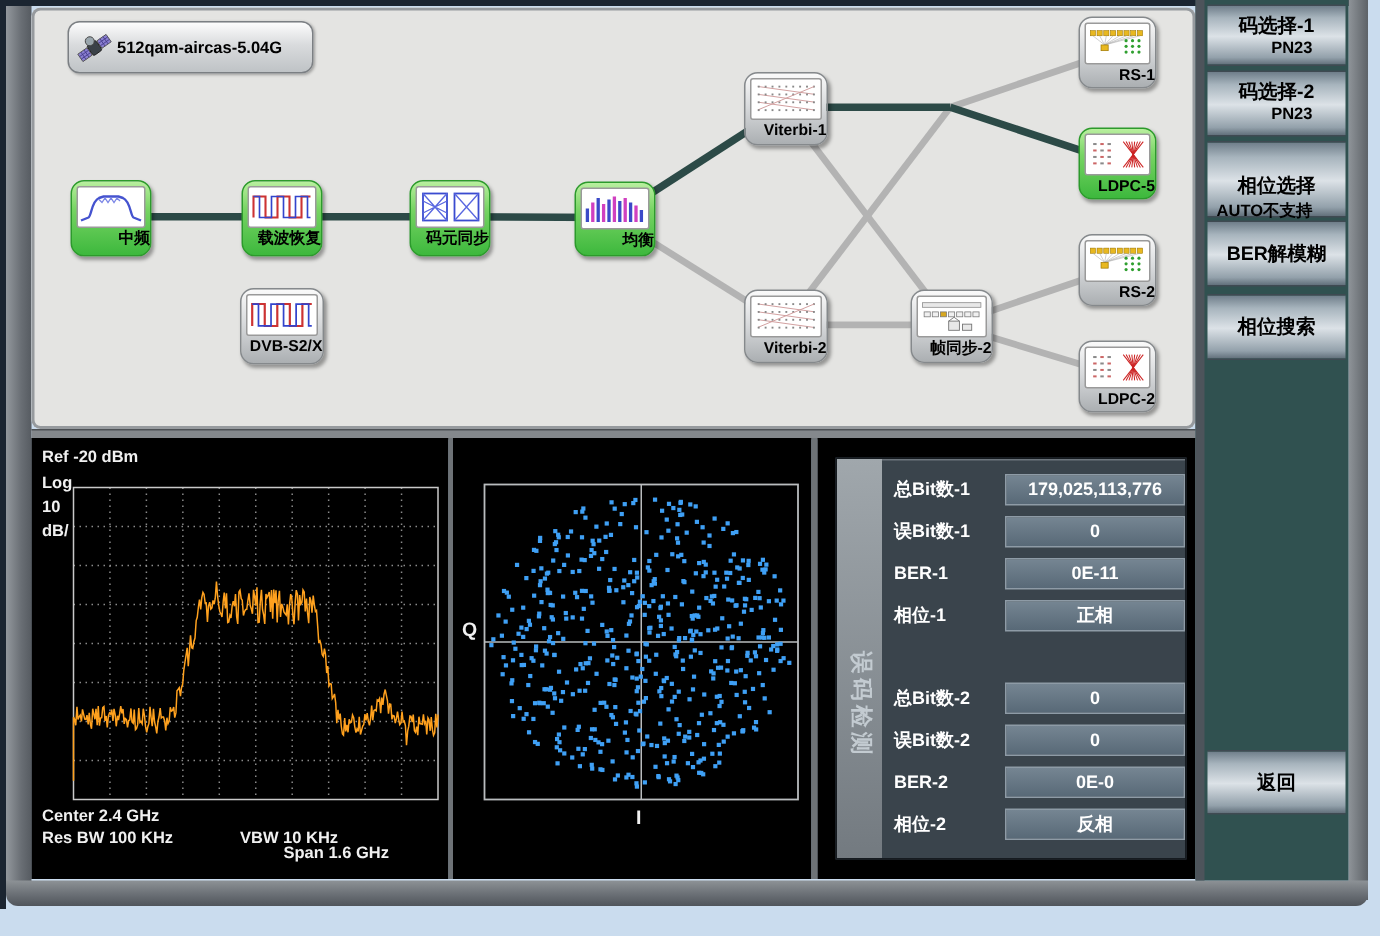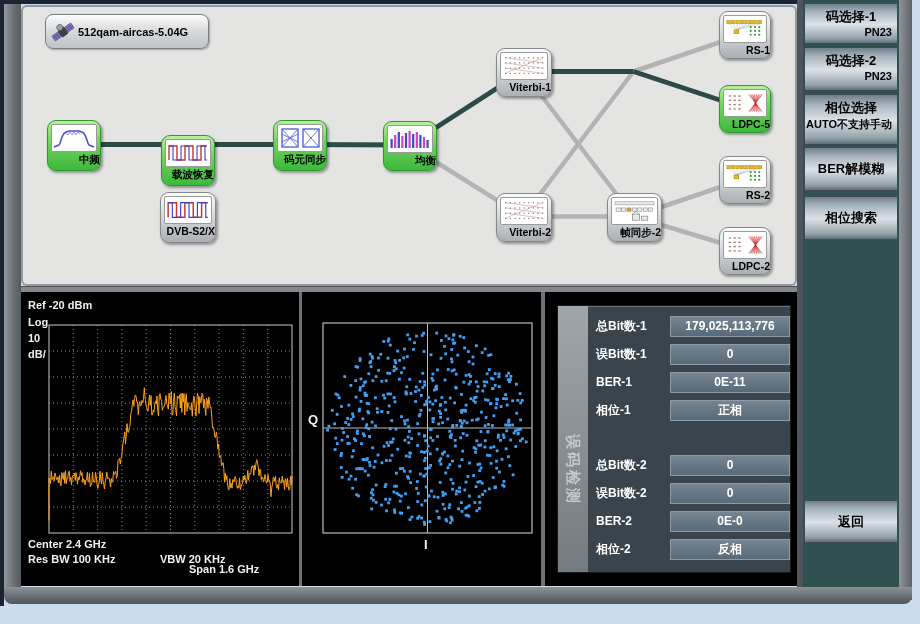--- a/index.html
+++ b/index.html
@@ -37,21 +37,21 @@
   
   #ber-inner{position:absolute;left:12px;top:13px;width:232px;height:266px;background:#3a444c;border:1px solid #161b20;box-shadow:inset 1px 1px 0 #717competitive;}
   #ber-strip{position:absolute;left:0;top:0;width:30px;height:100%;background:linear-gradient(180deg,#a0a7ac,#737a80);}
   #ber-strip .vlabel{position:absolute;left:-37px;top:149px;width:104px;height:30px;line-height:30px;text-align:center;transform:rotate(90deg);font-weight:bold;font-size:15px;letter-spacing:3px;color:#c3cbd1;}
   .ber-row-label{position:absolute;left:38px;width:72px;height:21px;line-height:21px;color:#fff;font-weight:bold;font-size:12px;white-space:nowrap;}
   .ber-val{position:absolute;left:112px;width:118px;height:19px;line-height:19px;text-align:center;color:#fff;font-weight:bold;font-size:12px;background:linear-gradient(180deg,#758592,#586977);border:1px solid #8e9ba6;}
   
   #sidebar{left:797px;top:0;width:102px;height:587px;background:#305150;border-left:6px solid #4d545b;box-sizing:border-box;}
   .sbtn{position:absolute;left:2px;right:2px;background:linear-gradient(180deg,#6f7e8a 0%,#a7b4bd 20%,#dce2e7 52%,#93a1ab 88%,#62707b 100%);border-top:1px solid #3f4a52;border-bottom:1px solid #3f4a52;cursor:default;}
   .sbtn .l1{display:block;text-align:center;font-weight:bold;font-size:13px;color:#000;}
-  .sbtn .l2{display:block;text-align:right;padding-right:5px;font-weight:bold;font-size:11px;color:#000;}
+  .sbtn .l2{display:block;text-align:right;padding-right:22px;font-weight:bold;font-size:11px;color:#000;}
   
   .grid{stroke:#8a8a8a;stroke-width:1;stroke-dasharray:1,3;}
 </style>
 </head>
 <body>
 
 <div id="root">
 
   <div class="abs" id="frame-top"></div>
   <div class="abs" id="frame-left-dark"></div>
@@ -91,21 +91,21 @@
     </div>
   <div class="block on" style="left: 26px; top: 115px; width: 52px; height: 49px;">
         <div class="bicon">
           <svg viewBox="0 0 44 24">
             <path d="M2,21 L7,19 C9,18 9,8 14,6 L17,5 L27,5 L30,6 C35,8 35,18 37,19 L42,21" fill="none" stroke="#4553cf" stroke-width="1.6"></path>
             <path d="M14,7 L16,9 L18,6 L20,9 L22,6 L24,9 L26,6 L28,8" fill="none" stroke="#7b86e6" stroke-width="0.9"></path>
           </svg>
         </div>
         <div class="blabel">中频</div>
       </div>
-      <div class="block on" style="left: 140px; top: 130px; width: 52px; height: 49px;">
+      <div class="block on" style="left: 140px; top: 115px; width: 52px; height: 49px;">
         <div class="bicon">
           <svg viewBox="0 0 44 24">
             <path d="M3,19 L3,5 L11,5 L11,19 L19,19 L19,5 L27,5 L27,19 L35,19 L35,5 L41,5" fill="none" stroke="#cc3333" stroke-width="1.4"></path>
             <path d="M3,5 L7,5 L7,19 L15,19 L15,5 L23,5 L23,19 L31,19 L31,5 L39,5 L39,19 L41,19" fill="none" stroke="#3344cc" stroke-width="1.1"></path>
           </svg>
         </div>
         <div class="blabel">载波恢复</div>
       </div>
       <div class="block on" style="left: 252px; top: 115px; width: 52px; height: 49px;">
         <div class="bicon">
@@ -401,21 +401,21 @@
         <line class="grid" x1="28" y1="137" x2="271" y2="137"></line>
         <line class="grid" x1="28" y1="163" x2="271" y2="163"></line>
         <line class="grid" x1="28" y1="189" x2="271" y2="189"></line>
         <line class="grid" x1="28" y1="215" x2="271" y2="215"></line>
         <rect x="28" y="33" width="243" height="208" fill="none" stroke="#c9c9c9"></rect>
         <polyline points="28,228.51999999999998 28.0,186.1 28.8,187.6 29.5,191.5 30.3,179.2 31.0,187.7 31.8,185.7 32.5,184.7 33.3,188.9 34.0,180.9 34.8,184.4 35.5,187.4 36.3,187.6 37.0,184.8 37.8,191.0 38.5,183.2 39.3,191.1 40.0,193.8 40.8,180.5 41.5,183.8 42.3,187.5 43.0,180.5 43.8,191.4 44.5,178.7 45.3,191.8 46.0,186.7 46.8,186.4 47.5,179.8 48.3,179.1 49.0,188.6 49.8,185.3 50.5,192.9 51.3,185.2 52.0,183.3 52.8,184.1 53.5,181.1 54.3,188.6 55.0,180.6 55.8,184.6 56.5,192.2 57.3,185.2 58.0,188.0 58.8,183.6 59.5,178.8 60.3,183.5 61.0,180.7 61.8,190.6 62.5,187.0 63.3,187.7 64.0,192.9 64.8,188.4 65.5,188.0 66.3,180.3 67.0,189.3 67.8,190.2 68.5,181.1 69.3,194.5 70.0,193.7 70.8,191.1 71.5,180.1 72.3,189.6 73.0,189.0 73.8,190.5 74.5,180.5 75.3,185.1 76.0,192.1 76.8,196.3 77.5,192.7 78.3,190.3 79.0,179.2 79.8,187.0 80.5,192.1 81.3,180.6 82.0,189.0 82.8,192.6 83.5,197.0 84.3,188.8 85.0,186.0 85.8,180.1 86.5,186.7 87.3,186.0 88.0,186.0 88.8,188.8 89.5,195.0 90.3,186.5 91.0,190.4 91.8,188.5 92.5,179.5 93.3,182.1 94.0,181.7 94.8,179.3 95.5,186.4 96.3,183.1 97.0,168.5 97.8,167.5 98.5,166.5 99.3,172.1 100.0,166.5 100.8,164.0 101.5,155.0 102.3,149.5 103.0,145.0 103.8,139.9 104.5,152.2 105.3,142.0 106.0,131.6 106.8,139.9 107.5,140.3 108.3,135.6 109.0,133.4 109.8,121.7 110.5,119.5 111.3,112.5 112.0,107.8 112.8,114.3 113.5,106.6 114.3,102.9 115.0,104.1 115.8,110.2 116.5,110.0 117.3,122.6 118.0,112.1 118.8,109.4 119.5,114.1 120.3,113.2 121.0,108.3 121.8,110.8 122.5,106.8 123.3,95.7 124.0,104.9 124.8,111.4 125.5,115.5 126.3,117.3 127.0,119.3 127.8,109.0 128.5,103.1 129.3,113.6 130.0,103.5 130.8,123.0 131.5,122.6 132.3,118.2 133.0,119.9 133.8,111.7 134.5,108.8 135.3,112.2 136.0,104.0 136.8,119.2 137.5,123.9 138.3,102.7 139.0,101.5 139.8,107.1 140.5,108.1 141.3,118.3 142.0,115.7 142.8,114.3 143.5,114.2 144.3,108.0 145.0,103.5 145.8,111.7 146.5,113.8 147.3,117.2 148.0,101.2 148.8,106.1 149.5,111.8 150.3,99.5 151.0,123.0 151.8,122.8 152.5,109.4 153.3,101.2 154.0,114.3 154.8,118.1 155.5,124.0 156.3,104.0 157.0,106.3 157.8,104.8 158.5,102.7 159.3,116.0 160.0,101.4 160.8,120.4 161.5,101.0 162.3,110.1 163.0,101.5 163.8,123.0 164.5,108.2 165.3,101.9 166.0,119.3 166.8,110.6 167.5,112.4 168.3,116.0 169.0,117.0 169.8,118.0 170.5,110.8 171.3,124.3 172.0,111.3 172.8,104.1 173.5,106.4 174.3,118.6 175.0,124.2 175.8,109.6 176.5,101.4 177.3,104.3 178.0,121.6 178.8,104.7 179.5,110.7 180.3,109.5 181.0,101.3 181.8,102.6 182.5,115.7 183.3,107.0 184.0,116.1 184.8,123.4 185.5,106.0 186.3,108.6 187.0,116.5 187.8,105.0 188.5,110.8 189.3,115.7 190.0,115.0 190.8,125.6 191.5,136.0 192.3,135.1 193.0,137.6 193.8,144.4 194.5,145.6 195.3,140.4 196.0,144.3 196.8,156.7 197.5,152.0 198.3,165.2 199.0,163.8 199.8,164.1 200.5,173.8 201.3,172.5 202.0,170.6 202.8,176.6 203.5,190.2 204.3,181.2 205.0,187.7 205.8,183.7 206.5,192.0 207.3,197.3 208.0,198.1 208.8,186.7 209.5,195.6 210.3,191.3 211.0,196.2 211.8,187.5 212.5,189.9 213.3,189.4 214.0,184.6 214.8,186.5 215.5,192.4 216.3,196.4 217.0,193.9 217.8,195.7 218.5,185.8 219.3,197.7 220.0,195.1 220.8,192.1 221.5,191.2 222.3,184.0 223.0,188.3 223.8,183.4 224.5,188.4 225.3,191.6 226.0,187.5 226.8,178.4 227.5,188.2 228.3,181.7 229.0,181.3 229.8,181.9 230.5,174.6 231.3,175.2 232.0,173.7 232.8,183.4 233.5,173.1 234.3,178.0 235.0,171.0 235.8,167.7 236.5,171.2 237.3,175.0 238.0,183.8 238.8,177.3 239.5,177.5 240.3,187.6 241.0,185.0 241.8,185.4 242.5,190.1 243.3,187.1 244.0,182.4 244.8,187.6 245.5,191.1 246.3,190.0 247.0,182.4 247.8,189.2 248.5,188.7 249.3,191.9 250.0,204.8 250.8,195.2 251.5,192.1 252.3,185.3 253.0,185.5 253.8,189.4 254.5,184.4 255.3,195.2 256.0,196.2 256.8,192.4 257.5,198.1 258.3,185.8 259.0,190.4 259.8,190.6 260.5,190.8 261.3,184.2 262.0,190.4 262.8,188.5 263.5,197.7 264.3,186.6 265.0,187.9 265.8,195.2 266.5,186.1 267.3,194.6 268.0,198.2 268.8,196.5 269.5,183.9 270.3,193.0 271.0,184.4" fill="none" stroke="#FFA11E" stroke-width="1"></polyline>
       </svg>
     <div class="ptext" style="left:7px;top:246px;">Center 2.4 GHz</div>
     <div class="ptext" style="left:168px;top:246px;margin-top:25px;">Span 1.6 GHz</div>
     <div class="ptext" style="left:7px;top:261px;">Res BW 100 KHz</div>
-    <div class="ptext" style="left:139px;top:261px;">VBW 20 KHz</div>
+    <div class="ptext" style="left:139px;top:261px;">VBW 10 KHz</div>
   </div>
   <div class="abs" id="sep1"></div>
 
   <div class="abs lp" id="const-panel">
     <svg id="const-svg" width="239" height="294" style="position:absolute;left:0;top:0;">
         <rect x="21" y="31" width="209" height="210" fill="none" stroke="#b9bcbe" stroke-width="1.2"></rect>
         <line x1="21" y1="136" x2="230" y2="136" stroke="#b9bcbe"></line>
         <line x1="125.5" y1="31" x2="125.5" y2="241" stroke="#b9bcbe"></line>
         <rect x="151.8" y="147.0" width="2.8" height="2.8" fill="#3FA0F5"></rect>
         <rect x="96.9" y="207.8" width="2.8" height="2.8" fill="#3FA0F5"></rect>
@@ -1013,21 +1013,21 @@
     <div id="sidebar-buttons">
         <div class="sbtn" style="top: 3px; height: 39px;">
           <span class="l1" style="padding-top:4px;">码选择-1</span>
           <span class="l2">PN23</span>
         </div>
         <div class="sbtn" style="top: 47px; height: 42px;">
           <span class="l1" style="padding-top:4px;">码选择-2</span>
           <span class="l2">PN23</span>
         </div>
         <div class="sbtn" style="top: 94px; height: 49px;">
-          <span class="l1" style="padding-top:4px;">相位选择</span>
+          <span class="l1" style="padding-top:20px;">相位选择</span>
           <span class="l2">AUTO不支持手动</span>
         </div>
         <div class="sbtn" style="top: 147px; height: 42px;">
           <span class="l1" style="line-height:42px;">BER解模糊</span>
         </div>
         <div class="sbtn" style="top: 196px; height: 42px;">
           <span class="l1" style="line-height:42px;">相位搜索</span>
         </div>
       </div>
     <div class="sbtn" id="return-btn" style="top:500px;height:41px;">

